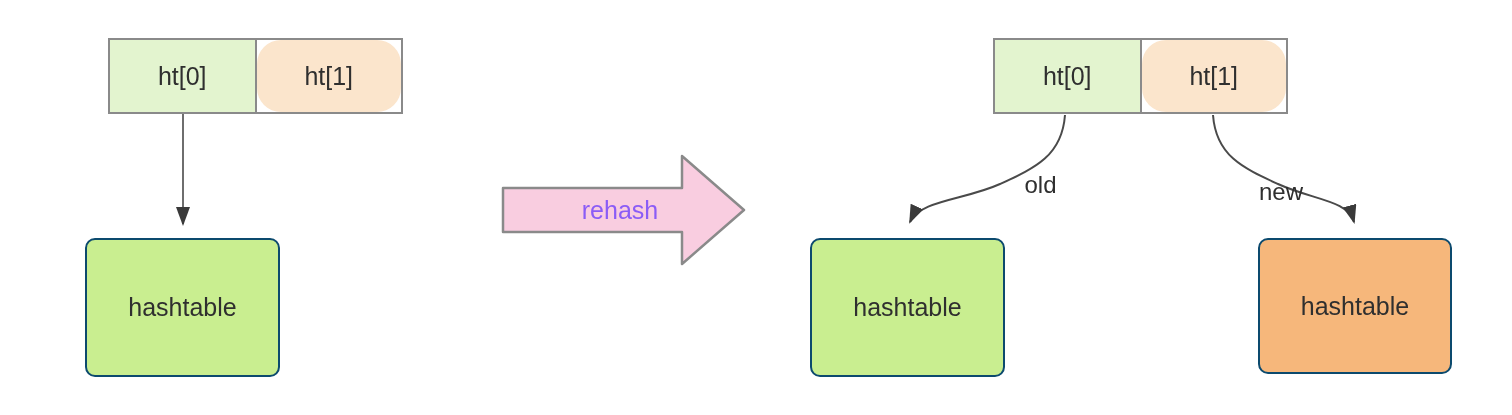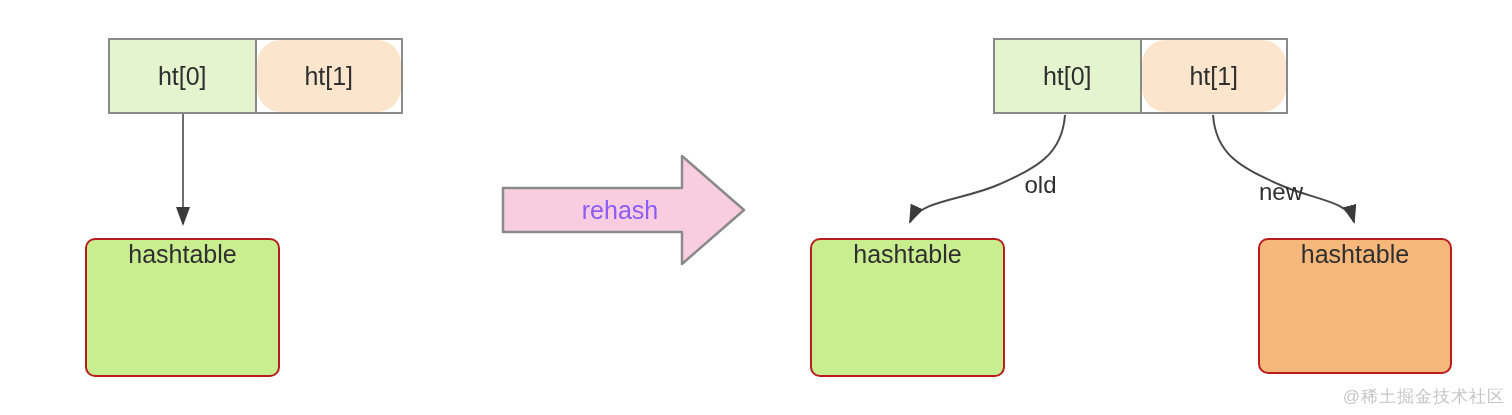--- a/index.html
+++ b/index.html
@@ -31,25 +31,25 @@
     justify-content: center;
     font-size: 25px;
     color: #2f2f2f;
     box-sizing: border-box;
   }
   .cell-green { background: #e3f4cf; border-right: 2px solid #8a8a8a; }
   .cell-peach { background: #fbe5cc; border-radius: 24px; }
 
   
   .ht-box {
-    border: 2px solid #b91c1c;
+    border: 2px solid #0c4a6e;
     border-radius: 10px;
     box-sizing: border-box;
     display: flex;
-    align-items: flex-start;
+    align-items: center;
     justify-content: center;
     font-size: 25px;
     color: #2f2f2f;
   }
   .ht-green { background: #c9ee90; }
   .ht-orange { background: #f6b77b; }
 
   .edge-label {
     font-size: 24px;
     color: #2f2f2f;
@@ -130,15 +130,14 @@
   <div class="abs edge-label" style="left:1252px; top:180px; width:58px;">new</div>
 
   <div class="abs ht-box ht-green" style="left:810px; top:238px; width:195px; height:139px;">
     <span>hashtable</span>
   </div>
 
   <div class="abs ht-box ht-orange" style="left:1258px; top:238px; width:194px; height:136px;">
     <span>hashtable</span>
   </div>
 
-  <div class="watermark">@稀土掘金技术社区</div>
 
 </div>
 
 </body></html>

